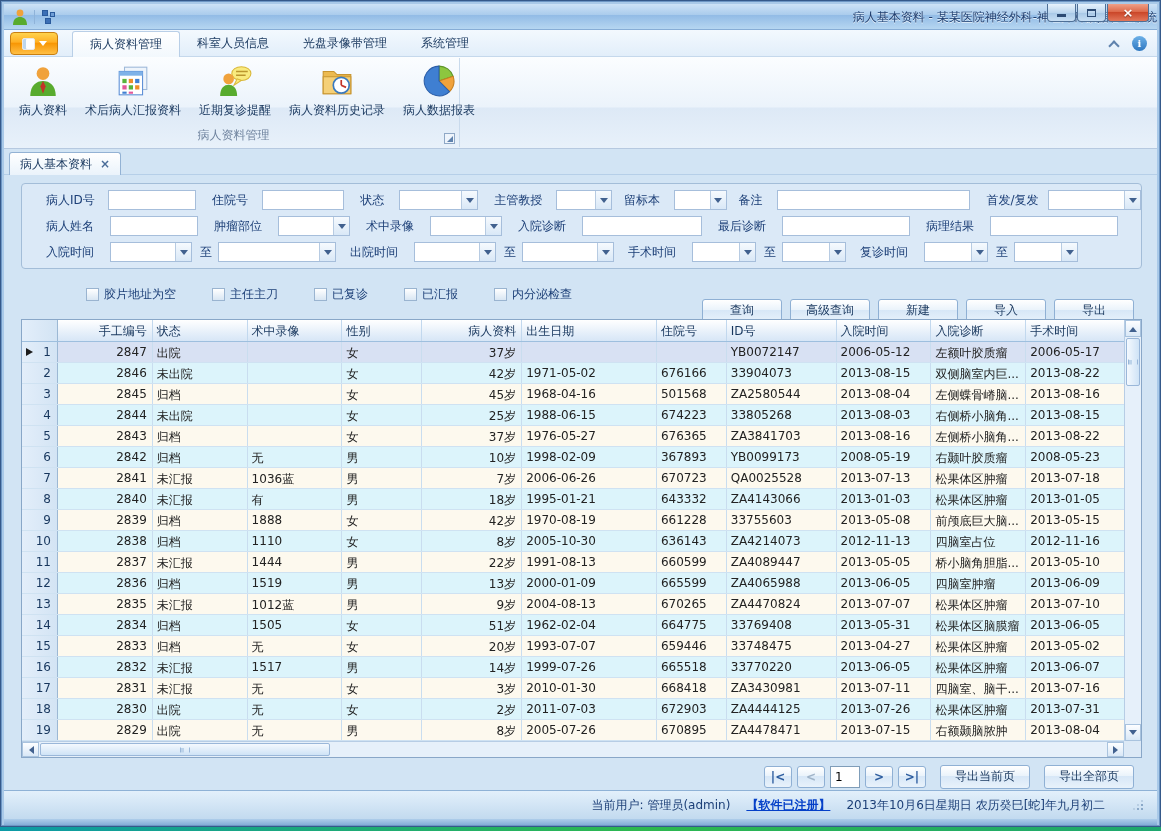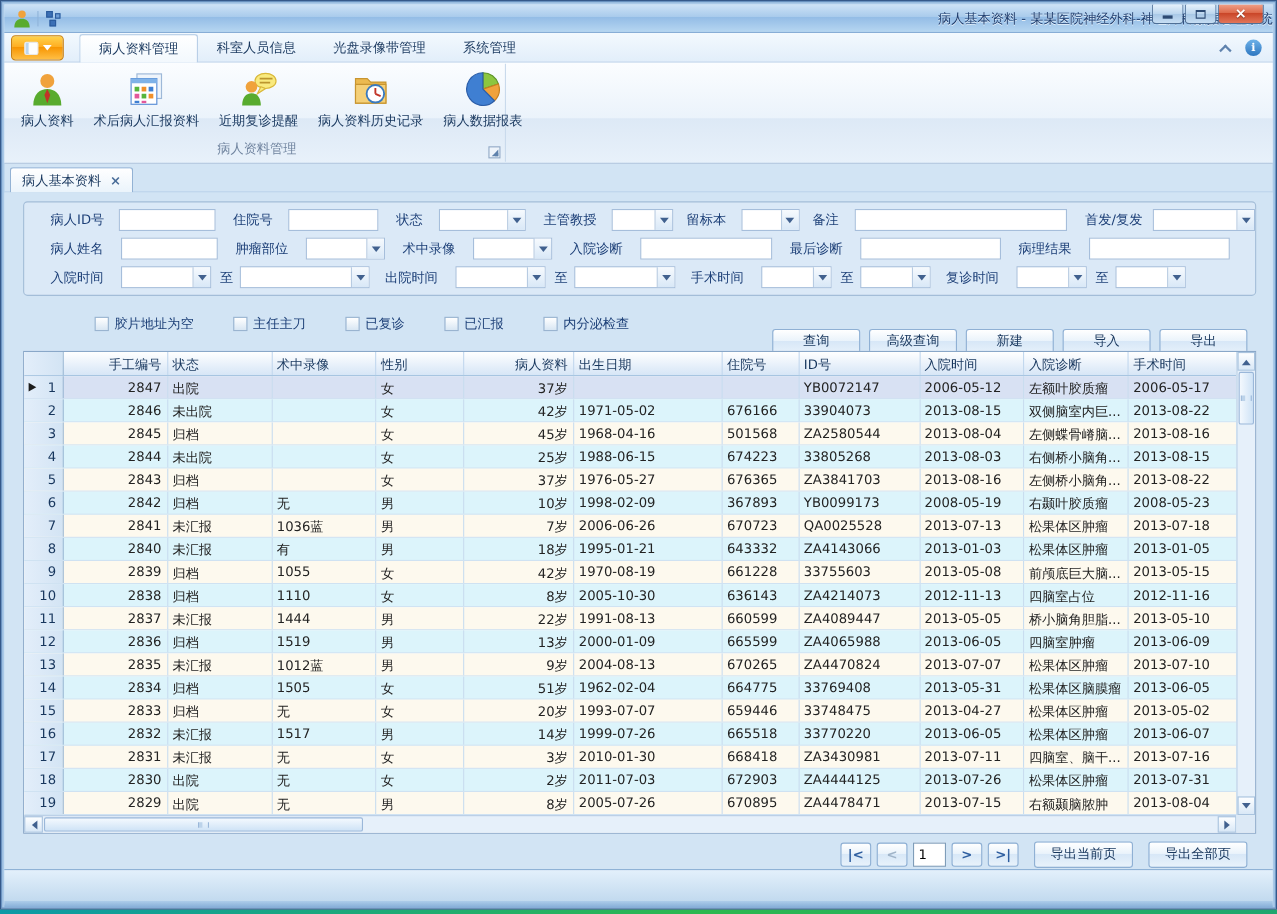--- a/index.html
+++ b/index.html
@@ -526,21 +526,21 @@
               <div class="cell c6">643332</div>
               <div class="cell c7">ZA4143066</div>
               <div class="cell c8">2013-01-03</div>
               <div class="cell c9">松果体区肿瘤</div>
               <div class="cell c10">2013-01-05</div>
             </div>
             <div class="grow odd">
               <div class="cell rh"><span>9</span></div>
               <div class="cell c0">2839</div>
               <div class="cell c1">归档</div>
-              <div class="cell c2">1055</div>
+              <div class="cell c2">1888</div>
               <div class="cell c3">女</div>
               <div class="cell c4">42岁</div>
               <div class="cell c5">1970-08-19</div>
               <div class="cell c6">661228</div>
               <div class="cell c7">33755603</div>
               <div class="cell c8">2013-05-08</div>
               <div class="cell c9">前颅底巨大脑...</div>
               <div class="cell c10">2013-05-15</div>
             </div>
             <div class="grow even">
@@ -715,17 +715,23 @@
         <div class="pbtn">&gt;|</div>
       </div>
       <div class="ebtns">
         <div class="ebtn">导出当前页</div>
         <div class="ebtn">导出全部页</div>
       </div>
     </div>
   </div>
 
   <div class="statusbar">
+    <div class="sb-right">
+      <span>当前用户: 管理员(admin)</span>
+      <span class="reg-link">【软件已注册】</span>
+      <span>2013年10月6日星期日 农历癸巳[蛇]年九月初二</span>
+      <span class="grip"></span>
+    </div>
   </div>
   <div class="win-bottom"></div>
 </div>
 
 <div class="desktop-strip"></div>
 
 </body></html>

